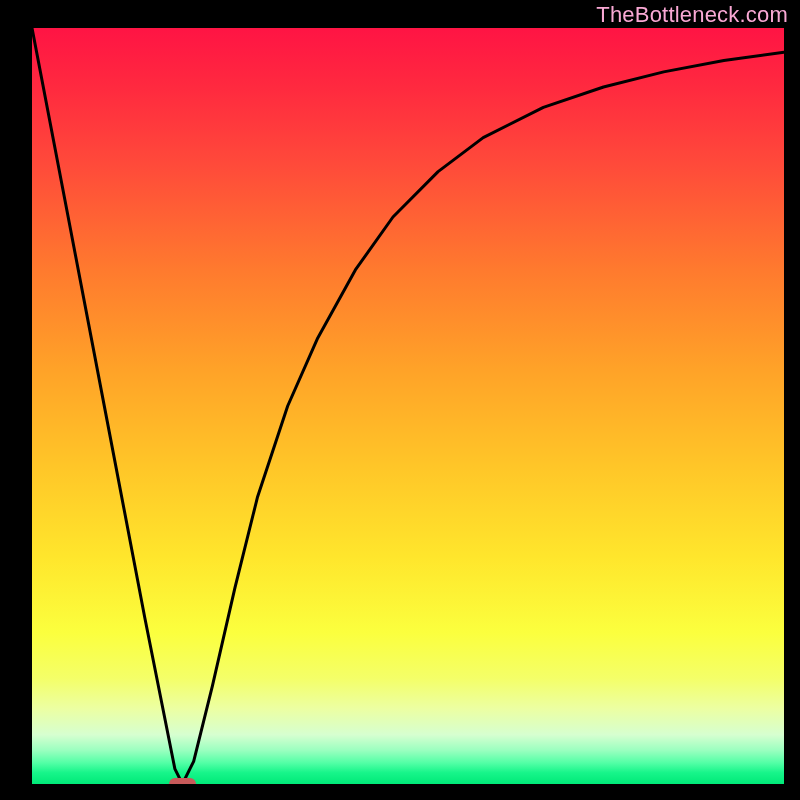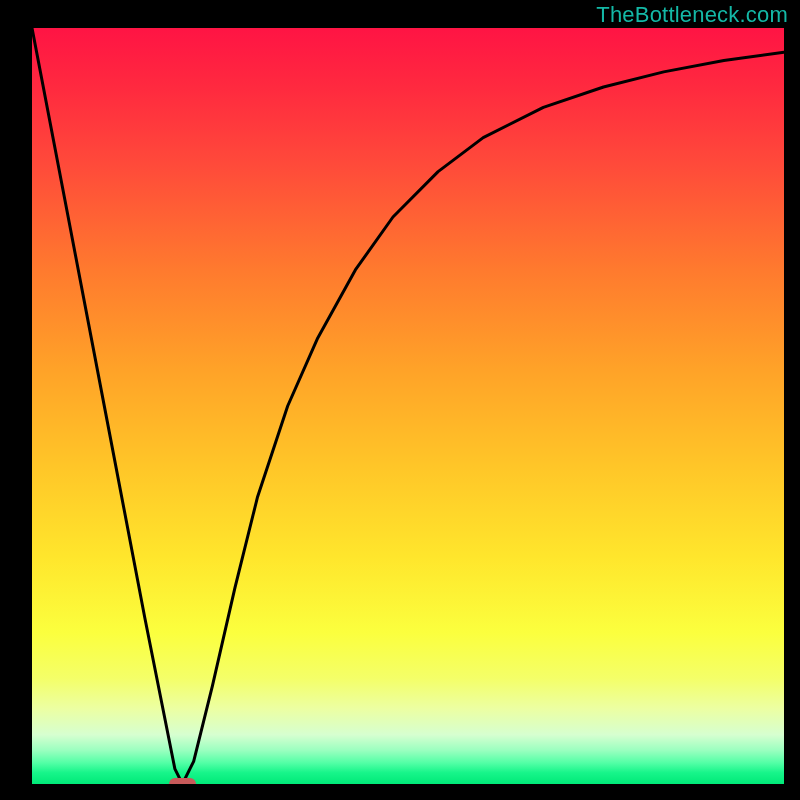--- a/index.html
+++ b/index.html
@@ -14,21 +14,21 @@
   .frame {
     position: relative;
     width: 800px;
     height: 800px;
     background: #000;
   }
   .watermark {
     position: absolute;
     top: 2px;
     right: 12px;
-    color: #14b8a6;
+    color: #f9a8d4;
     font-size: 22px;
     font-weight: 400;
     letter-spacing: 0.2px;
     z-index: 50;
   }
   .plot {
     position: absolute;
     background: linear-gradient(to bottom,
       #ff1444 0%,
       #ff2a3f 8%,

